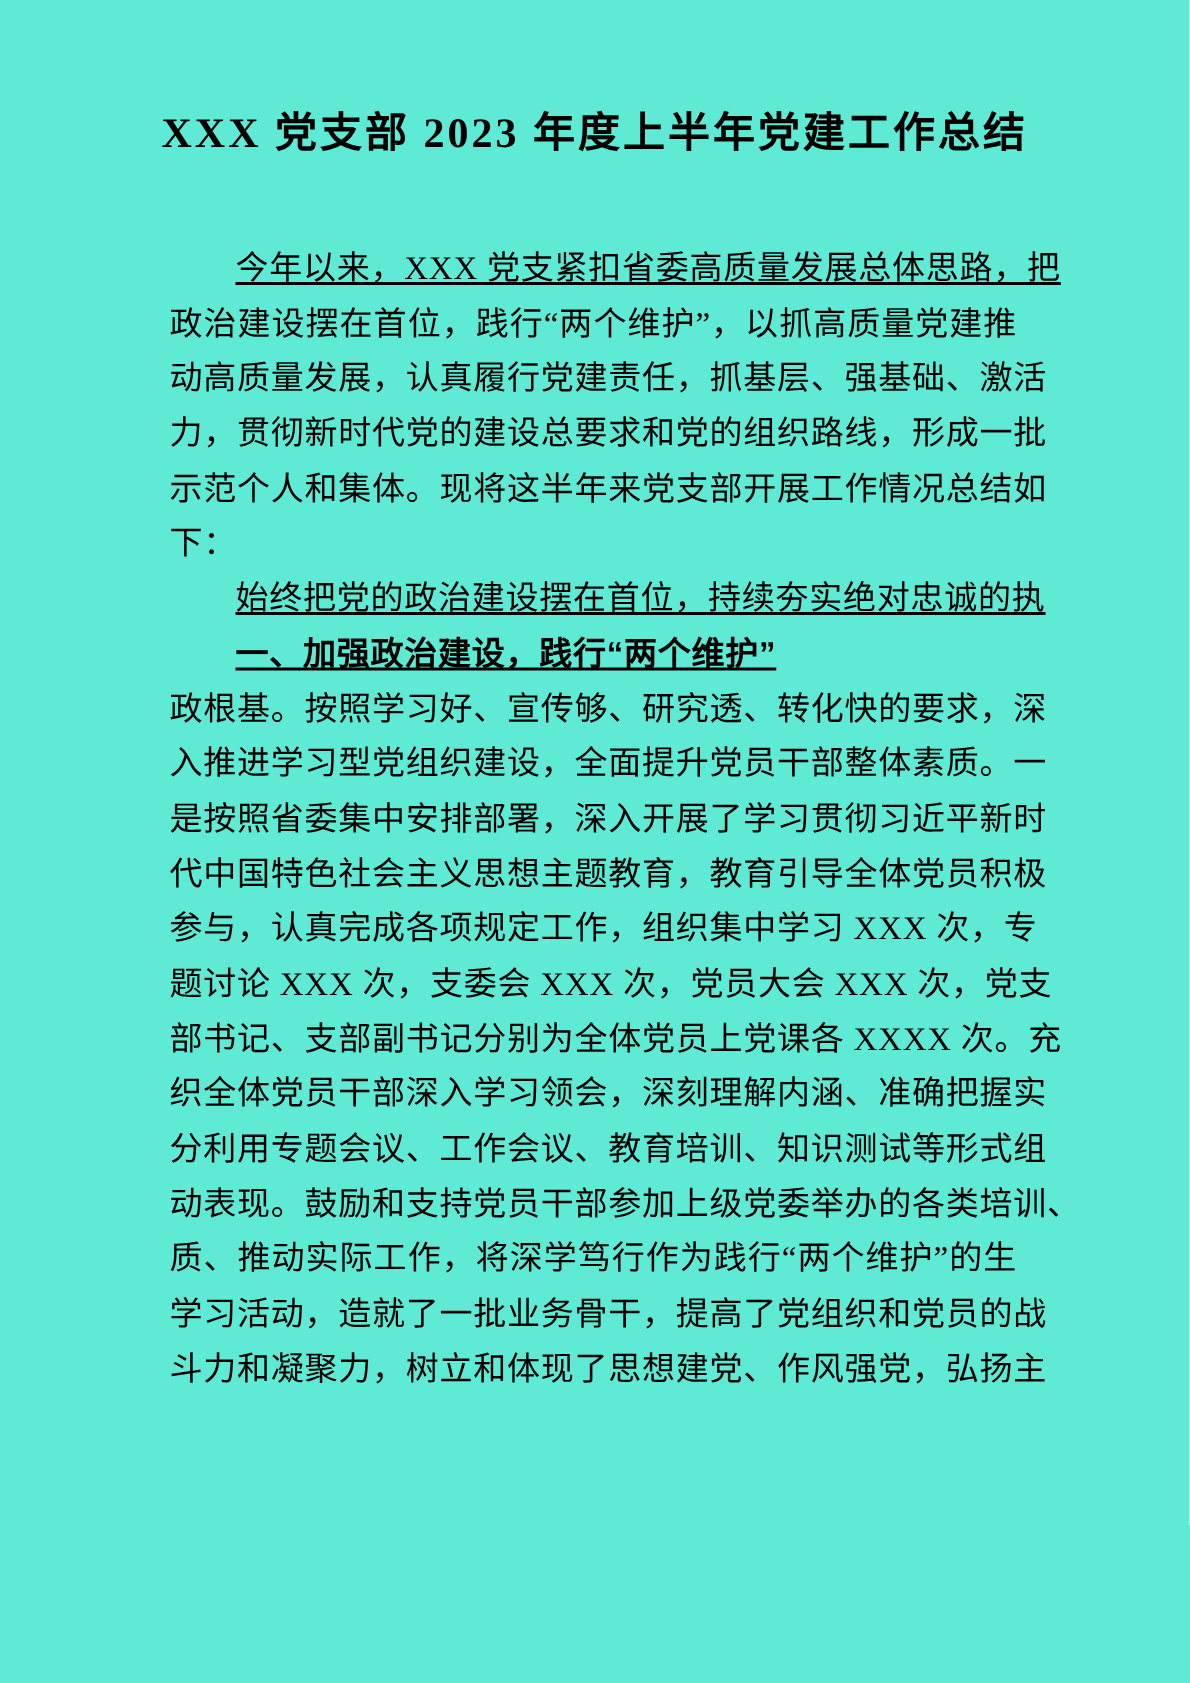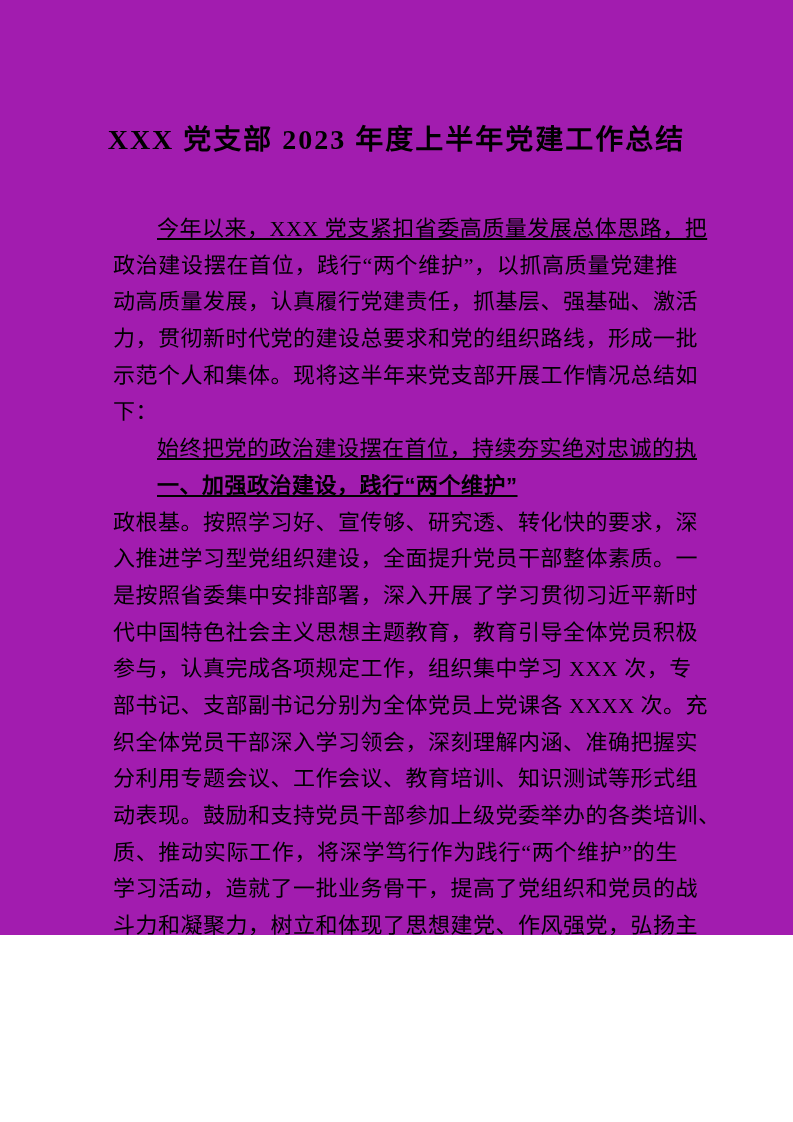--- a/index.html
+++ b/index.html
@@ -3,24 +3,24 @@
 <meta charset="utf-8">
 <style>
   html, body {
     margin: 0;
     padding: 0;
     background: #ffffff;
   }
   .page {
     position: relative;
     width: 793px;
-    height: 935px;
-    background: #a21caf;
+    height: 1122px;
+    background: #5eead4;
     box-sizing: border-box;
-    padding-top: 120px;
+    padding-top: 70px;
     overflow: hidden;
     color: #000000;
     font-family: "Liberation Serif", "DejaVu Serif", serif;
   }
   .doc-title {
     margin: 0 60px;
     height: 40px;
     line-height: 40px;
     font-size: 28px;
     font-weight: 600;
@@ -75,20 +75,21 @@
     <p class="line para-end">下：</p>
 
     <p class="line first">始终把党的政治建设摆在首位，持续夯实绝对忠诚的执</p>
 
     <p class="line heading first">一、加强政治建设，践行“两个维护”</p>
     <p class="line">政根基。按照学习好、宣传够、研究透、转化快的要求，深</p>
     <p class="line">入推进学习型党组织建设，全面提升党员干部整体素质。一</p>
     <p class="line">是按照省委集中安排部署，深入开展了学习贯彻习近平新时</p>
     <p class="line">代中国特色社会主义思想主题教育，教育引导全体党员积极</p>
     <p class="line">参与，认真完成各项规定工作，组织集中学习 XXX 次，专</p>
+    <p class="line">题讨论 XXX 次，支委会 XXX 次，党员大会 XXX 次，党支</p>
     <p class="line">部书记、支部副书记分别为全体党员上党课各 XXXX 次。充</p>
     <p class="line">织全体党员干部深入学习领会，深刻理解内涵、准确把握实</p>
     <p class="line">分利用专题会议、工作会议、教育培训、知识测试等形式组</p>
     <p class="line">动表现。鼓励和支持党员干部参加上级党委举办的各类培训、</p>
     <p class="line">质、推动实际工作，将深学笃行作为践行“两个维护”的生</p>
     <p class="line">学习活动，造就了一批业务骨干，提高了党组织和党员的战</p>
     <p class="line">斗力和凝聚力，树立和体现了思想建党、作风强党，弘扬主</p>
 
   </div>
 </div>

